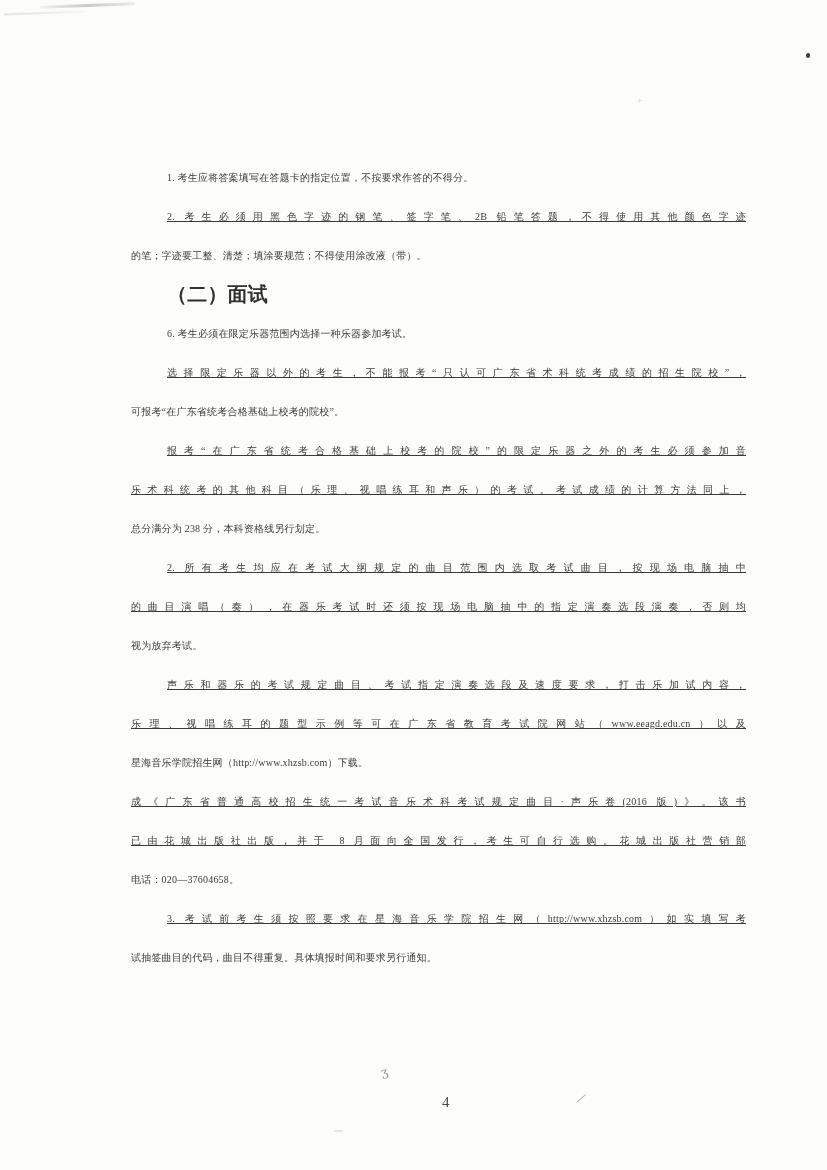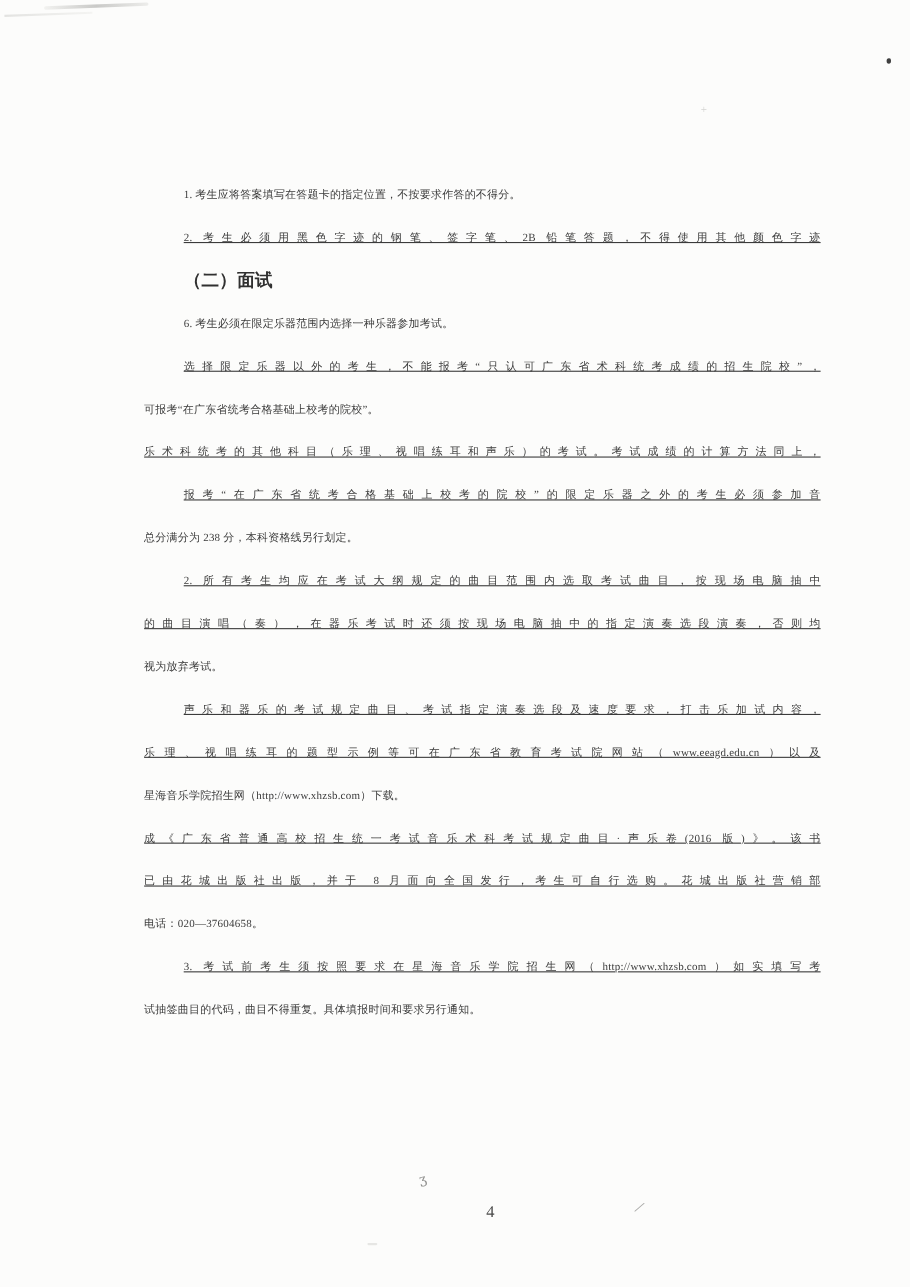--- a/index.html
+++ b/index.html
@@ -25,21 +25,21 @@
     margin: 0;
     height: 39px;
     line-height: 39px;
     font-size: 10px;
     letter-spacing: 0.2px;
     white-space: normal;
     color: #3b3b3b;
   }
   .ind { text-indent: 36px; }
   .jf  { text-align: justify; text-align-last: justify; text-decoration: underline; }
-  .hd  { font-weight: bold; color: #303030; font-size: 16px; }
+  .hd  { font-weight: bold; color: #303030; font-size: 20px; }
   .page-number {
     position: absolute;
     left: 442px;
     top: 1094px;
     font-size: 15px;
     color: #4a4a4a;
   }
   
   .streak-a {
     position: absolute; left: 40px; top: 4px; width: 95px; height: 2.5px;
@@ -78,26 +78,27 @@
 <body>
 
 <div class="streak-a"></div>
 <div class="streak-b"></div>
 <div class="ink-dot"></div>
 <div class="faint-plus">+</div>
 
 <main>
   <p class="ln ind">1. 考生应将答案填写在答题卡的指定位置，不按要求作答的不得分。</p>
   <p class="ln ind jf">2. 考生必须用黑色字迹的钢笔、签字笔、2B 铅笔答题，不得使用其他颜色字迹</p>
+  <p class="ln">的笔；字迹要工整、清楚；填涂要规范；不得使用涂改液（带）。</p>
   <p class="ln ind hd">（二）面试</p>
   <p class="ln ind">6. 考生必须在限定乐器范围内选择一种乐器参加考试。</p>
   <p class="ln ind jf">选择限定乐器以外的考生，不能报考“只认可广东省术科统考成绩的招生院校”，</p>
   <p class="ln">可报考“在广东省统考合格基础上校考的院校”。</p>
+  <p class="ln ind jf">报考“在广东省统考合格基础上校考的院校”的限定乐器之外的考生必须参加音</p>
   <p class="ln jf">乐术科统考的其他科目（乐理、视唱练耳和声乐）的考试。考试成绩的计算方法同上，</p>
-  <p class="ln ind jf">报考“在广东省统考合格基础上校考的院校”的限定乐器之外的考生必须参加音</p>
   <p class="ln">总分满分为 238 分，本科资格线另行划定。</p>
   <p class="ln ind jf">2. 所有考生均应在考试大纲规定的曲目范围内选取考试曲目，按现场电脑抽中</p>
   <p class="ln jf">的曲目演唱（奏），在器乐考试时还须按现场电脑抽中的指定演奏选段演奏，否则均</p>
   <p class="ln">视为放弃考试。</p>
   <p class="ln ind jf">声乐和器乐的考试规定曲目、考试指定演奏选段及速度要求，打击乐加试内容，</p>
   <p class="ln jf">乐理、视唱练耳的题型示例等可在广东省教育考试院网站（www.eeagd.edu.cn）以及</p>
   <p class="ln">星海音乐学院招生网（http://www.xhzsb.com）下载。</p>
   <p class="ln jf">成《广东省普通高校招生统一考试音乐术科考试规定曲目·声乐卷(2016 版)》。该书</p>
   <p class="ln jf">已由花城出版社出版，并于 8 月面向全国发行，考生可自行选购。花城出版社营销部</p>
   <p class="ln">电话：020—37604658。</p>

